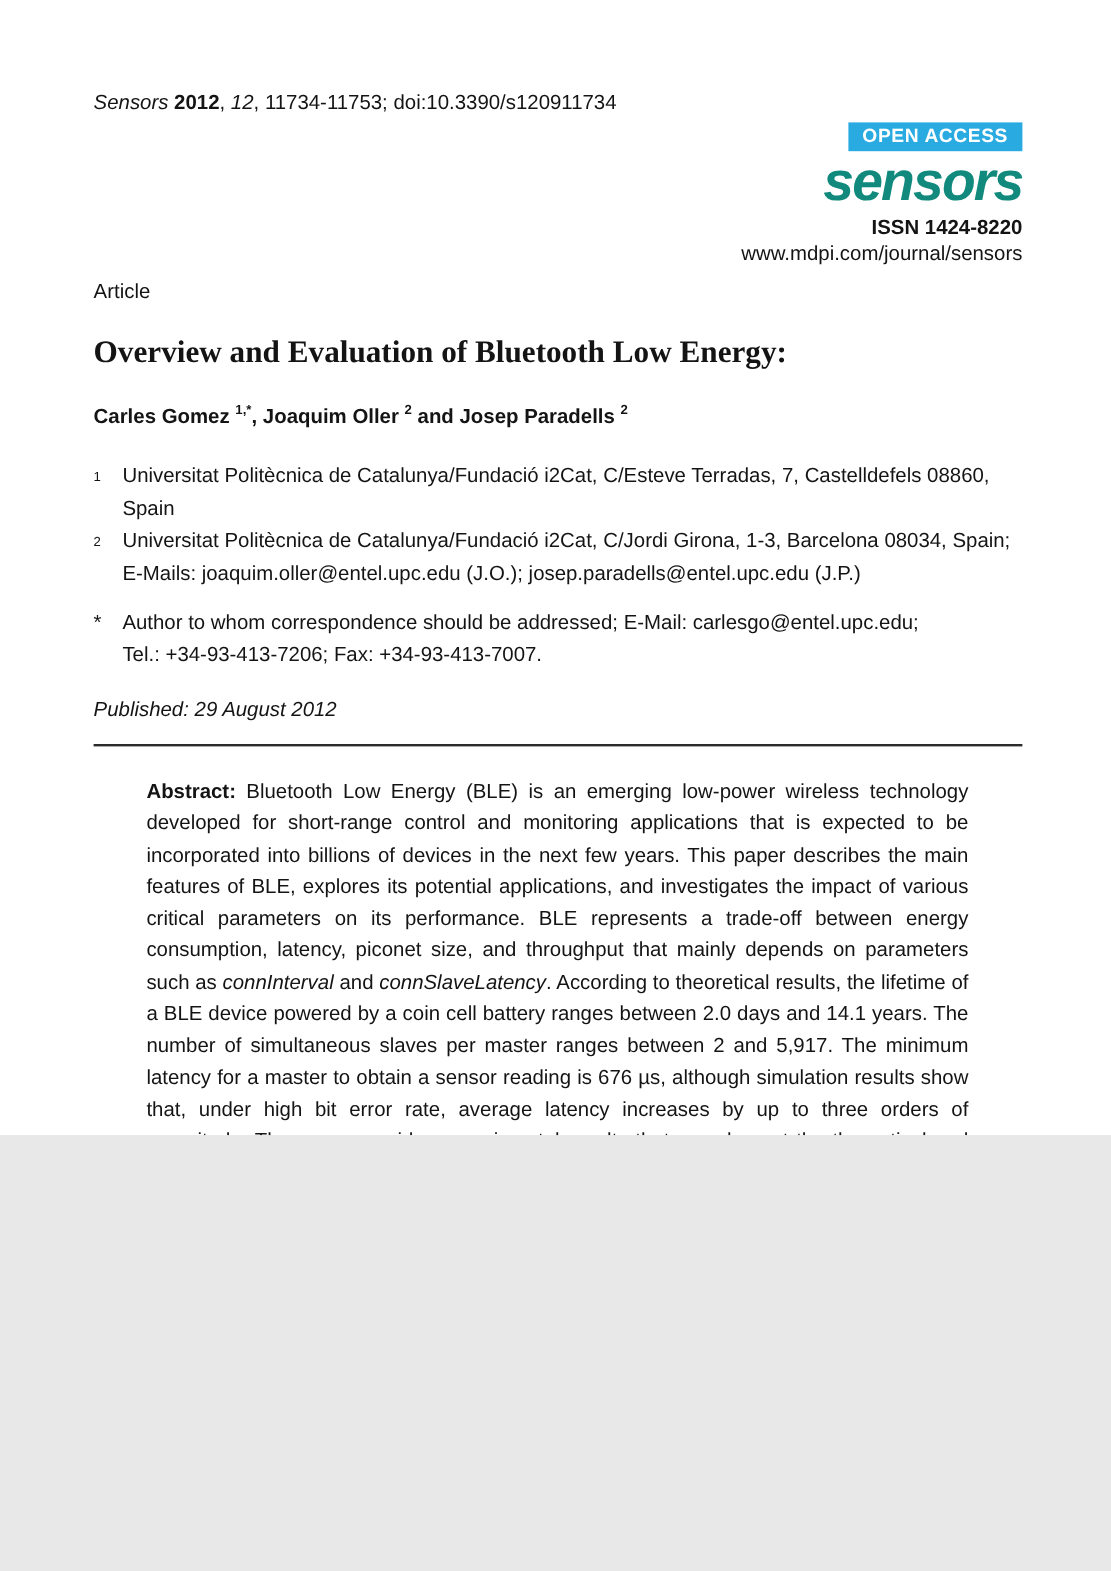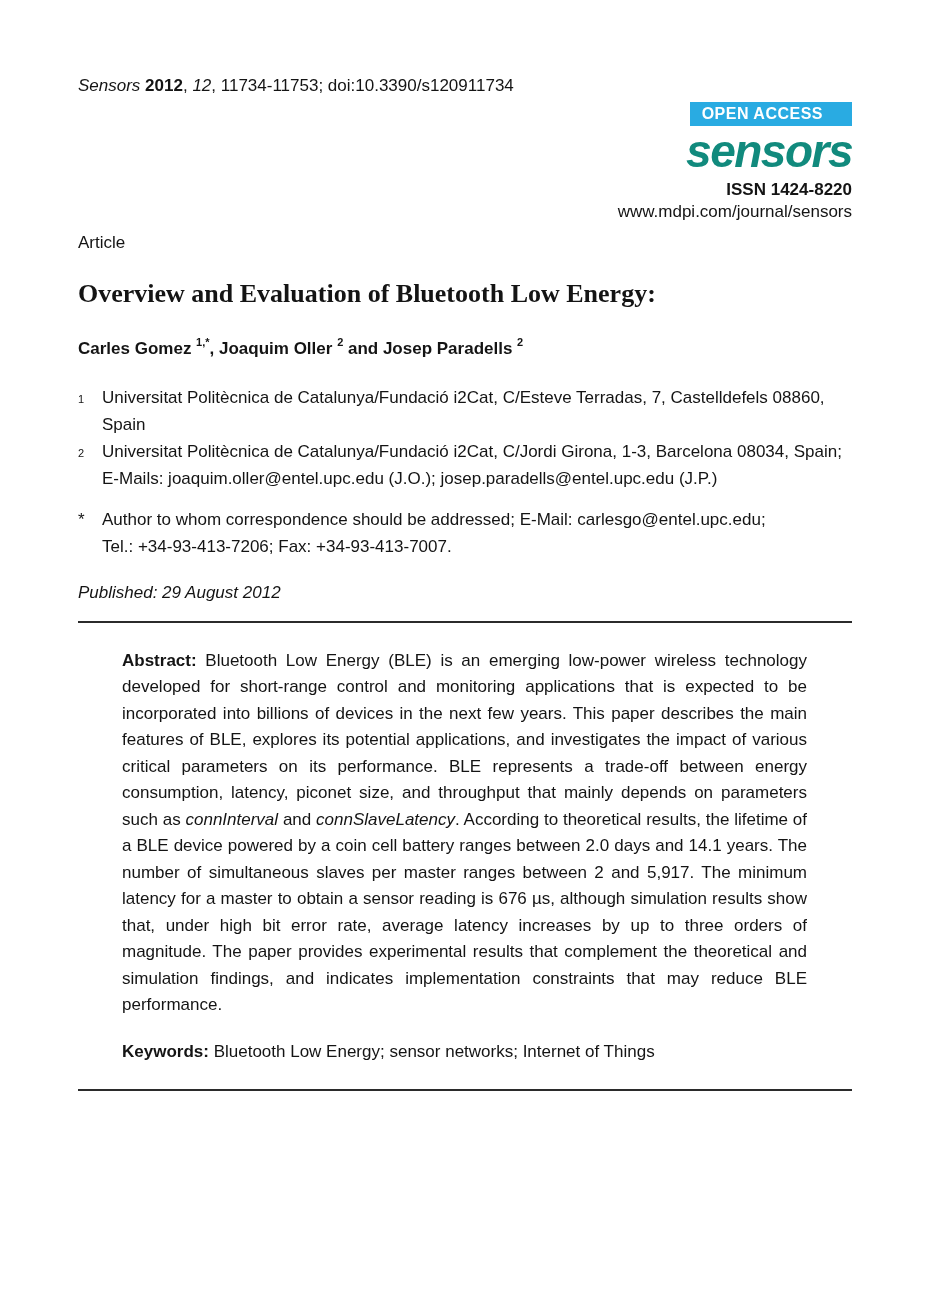--- a/index.html
+++ b/index.html
@@ -1,19 +1,19 @@
 <!DOCTYPE html>
 <html style="--open-access-bg: #29ABE2; --logo-teal: #118A7D;"><head>
 <meta charset="utf-8">
 <style>
   html, body { margin: 0; padding: 0; background: #e8e8e8; }
   .page {
     position: relative;
     width: 926px;
-    height: 1309px;
+    height: 946px;
     margin: 0 auto;
     background: #ffffff;
     box-sizing: border-box;
     padding: 76px 74px 0 78px;
     overflow: hidden;
     font-family: "Liberation Sans", sans-serif;
     color: #141414;
   }
   .it { font-style: italic; }
   .b  { font-weight: bold; }
@@ -21,21 +21,21 @@
   .journal-citation { font-size: 17px; line-height: 20px; white-space: nowrap; }
 
   .brand { text-align: right; margin-top: 6px; }
   .open-access-badge {
     display: inline-block;
     background: var(--open-access-bg, #29ABE2);
     color: #ffffff;
     font-weight: bold;
     font-size: 16px;
     line-height: 19px;
-    padding: 2px 29px 3px 12px;
+    padding: 2px 12px 3px 12px;
     letter-spacing: 0.5px;
   }
   .logo {
     font-size: 46px;
     line-height: 46px;
     font-weight: bold;
     font-style: italic;
     letter-spacing: -1.5px;
     color: var(--logo-teal, #118A7D);
     margin-top: 2px;

